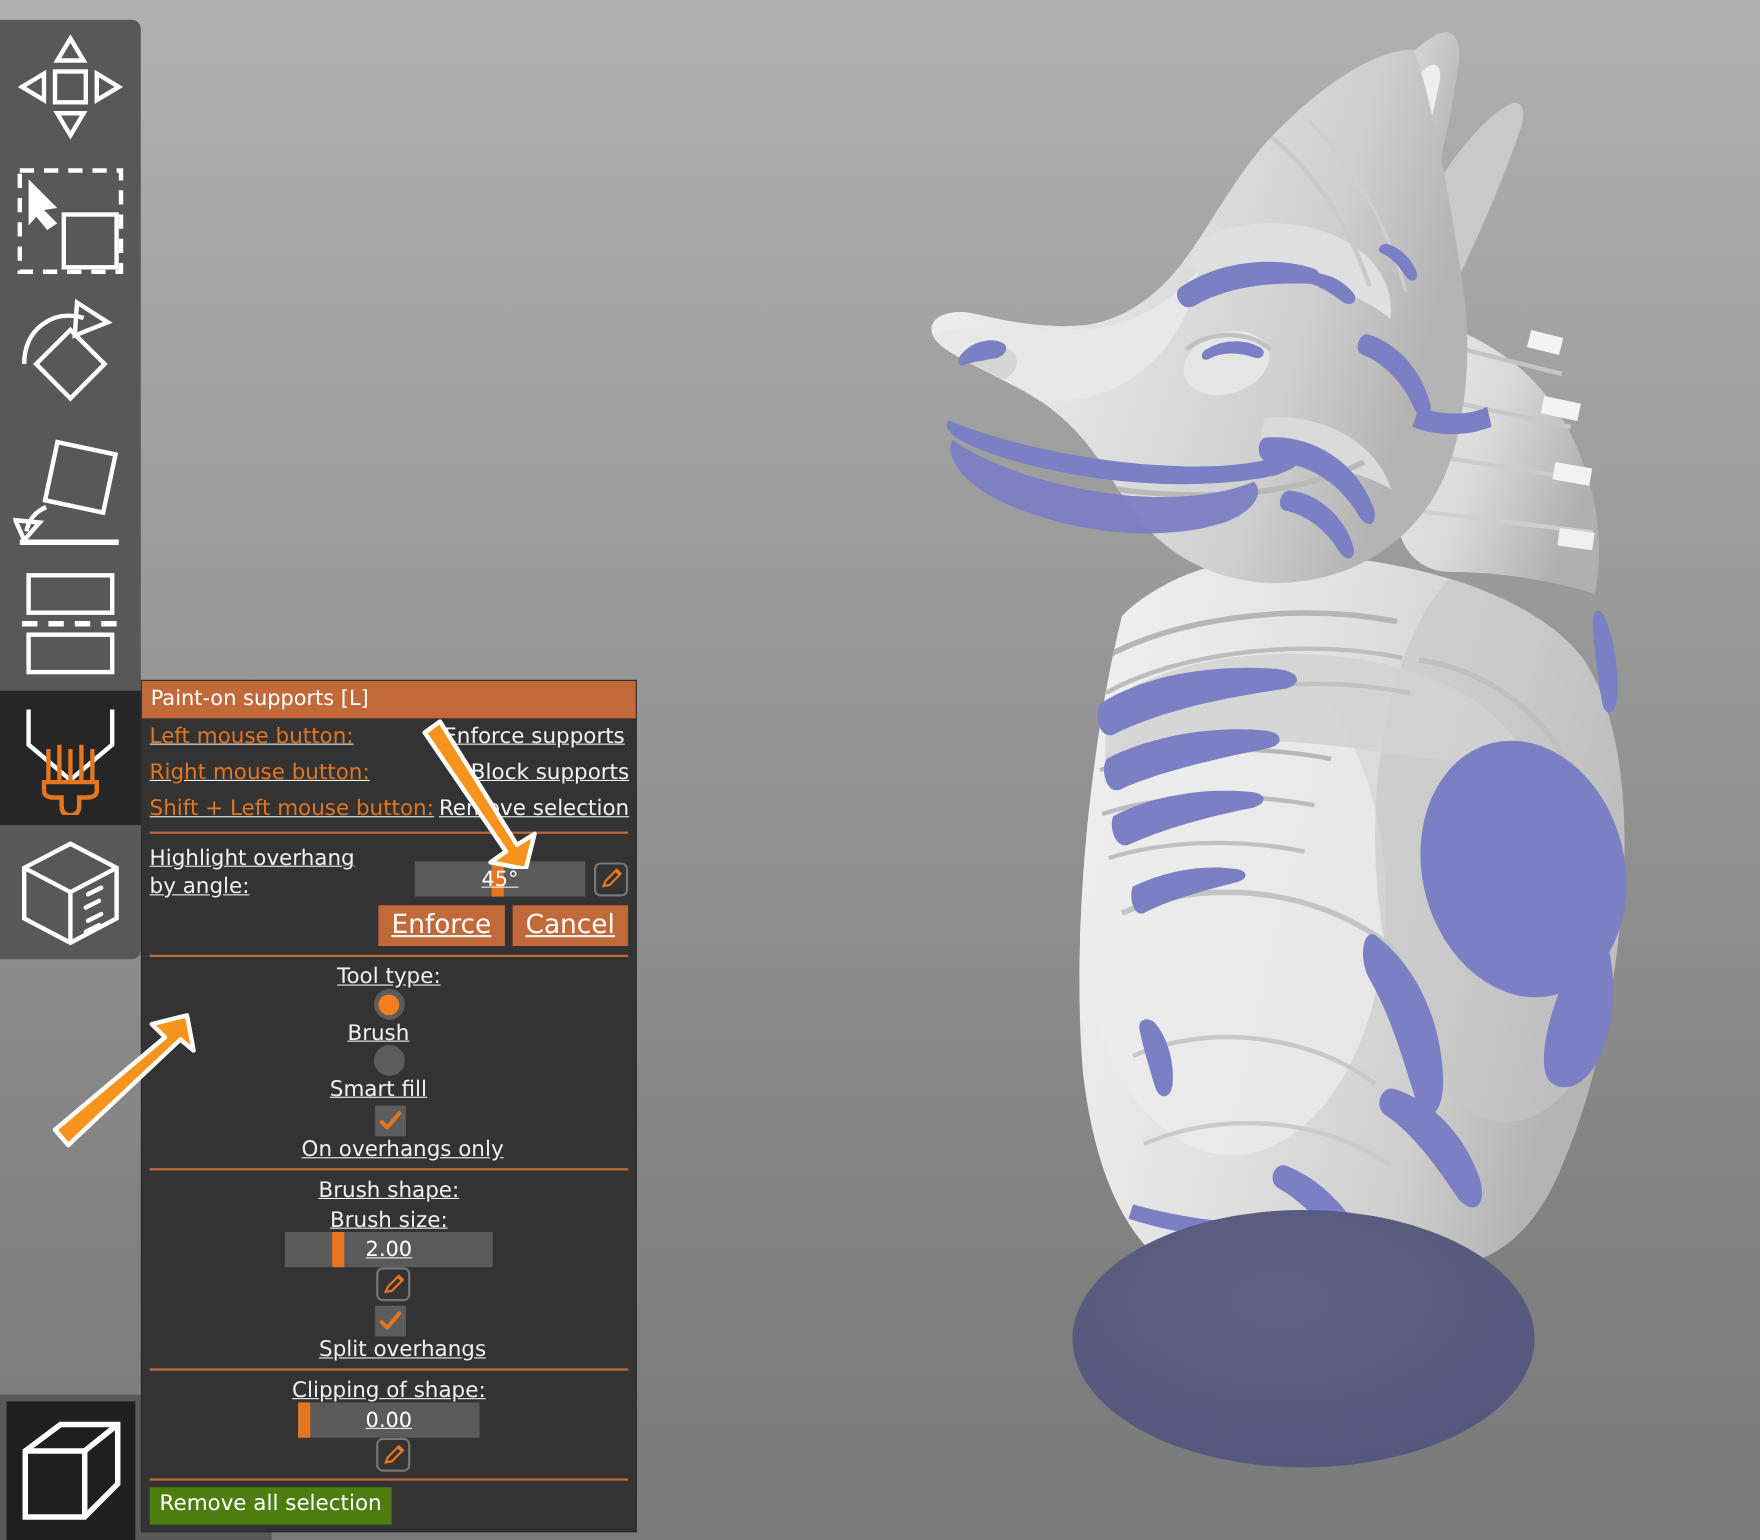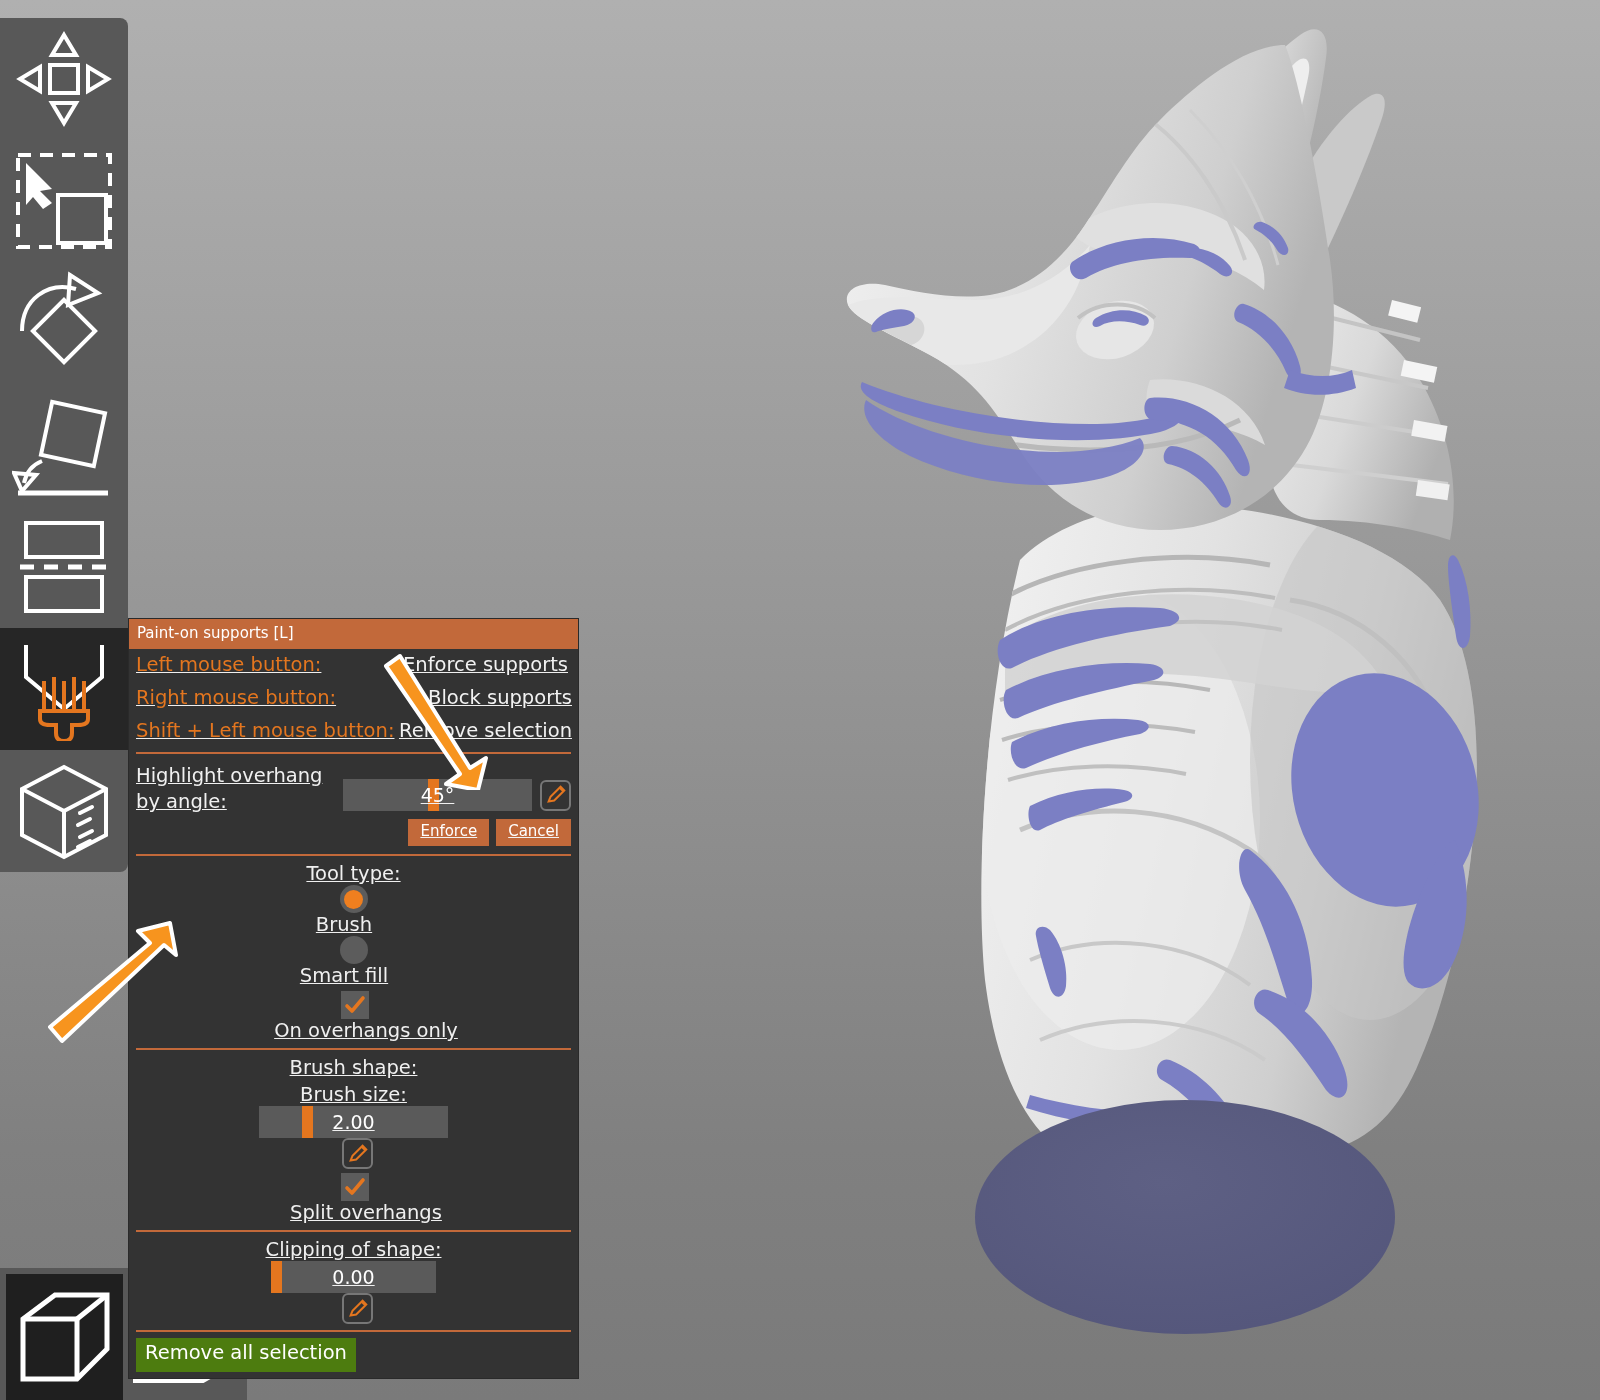--- a/index.html
+++ b/index.html
@@ -52,21 +52,21 @@
   #support-panel{
     position:absolute;left:129px;top:619px;width:449px;
     background:#333333;
     color:#f0f0f0;
     font-size:19.5px;
     box-shadow:0 0 0 1px #2a2a2a;
   }
   #panel-title{
     background:#c2693a;
     color:#ffffff;
-    font-size:15px;
+    font-size:19px;
     padding:7px 8px 8px 8px;
     line-height:1;
   }
   .panel-body{padding:0 0 0 0;text-decoration:underline;}
   .hint-row{
     display:flex;align-items:baseline;
     padding:1px 6px 1px 7px;
     line-height:1.58;
   }
   .hint-key{color:#e4761f;white-space:nowrap;}
@@ -95,21 +95,21 @@
   .slider .val{position:relative;z-index:2;}
 
   .pencil{
     width:31px;height:31px;border:2px solid #777;border-radius:6px;
     margin-left:8px;flex:none;display:flex;align-items:center;justify-content:center;
     box-sizing:border-box;
   }
 
   .btn-orange{
     background:#c2693a;color:#ffffff;border:none;
-    font-family:"DejaVu Sans", sans-serif;font-size:15px;
+    font-family:"DejaVu Sans", sans-serif;font-size:24px;
     padding:4px 12px 6px 12px;line-height:1.15;
     cursor:pointer;
   }
   .btn-row{display:flex;justify-content:flex-end;gap:7px;padding:4px 7px 4px 0;}
 
   .radio{
     width:28px;height:28px;border-radius:50%;
     background:#5c5c5c;flex:none;
     display:flex;align-items:center;justify-content:center;
     box-sizing:border-box;
@@ -436,21 +436,21 @@
       <span class="hint-val">Remove selection</span>
     </div>
 
     <div class="sep"></div>
 
     <div class="angle-block">
       <div class="angle-label">Highlight overhang
 by angle:</div>
       <div class="spacer"></div>
       <div style="display:flex;align-items:center;padding-top:17px;">
-        <div class="slider" style="width:189px;">
+        <div class="slider" style="width:155px;">
           <div class="handle" style="left:45%;"></div>
           <span class="val">45°</span>
         </div>
         <div class="pencil">
           <svg width="22" height="22" viewBox="0 0 24 24" fill="none" stroke="#e4761f" stroke-width="2.2">
             <path d="M4 19 L6 14 L17 3 L21 7 L10 18 Z"></path>
             <path d="M16 4 L20 8"></path>
           </svg>
         </div>
       </div>

